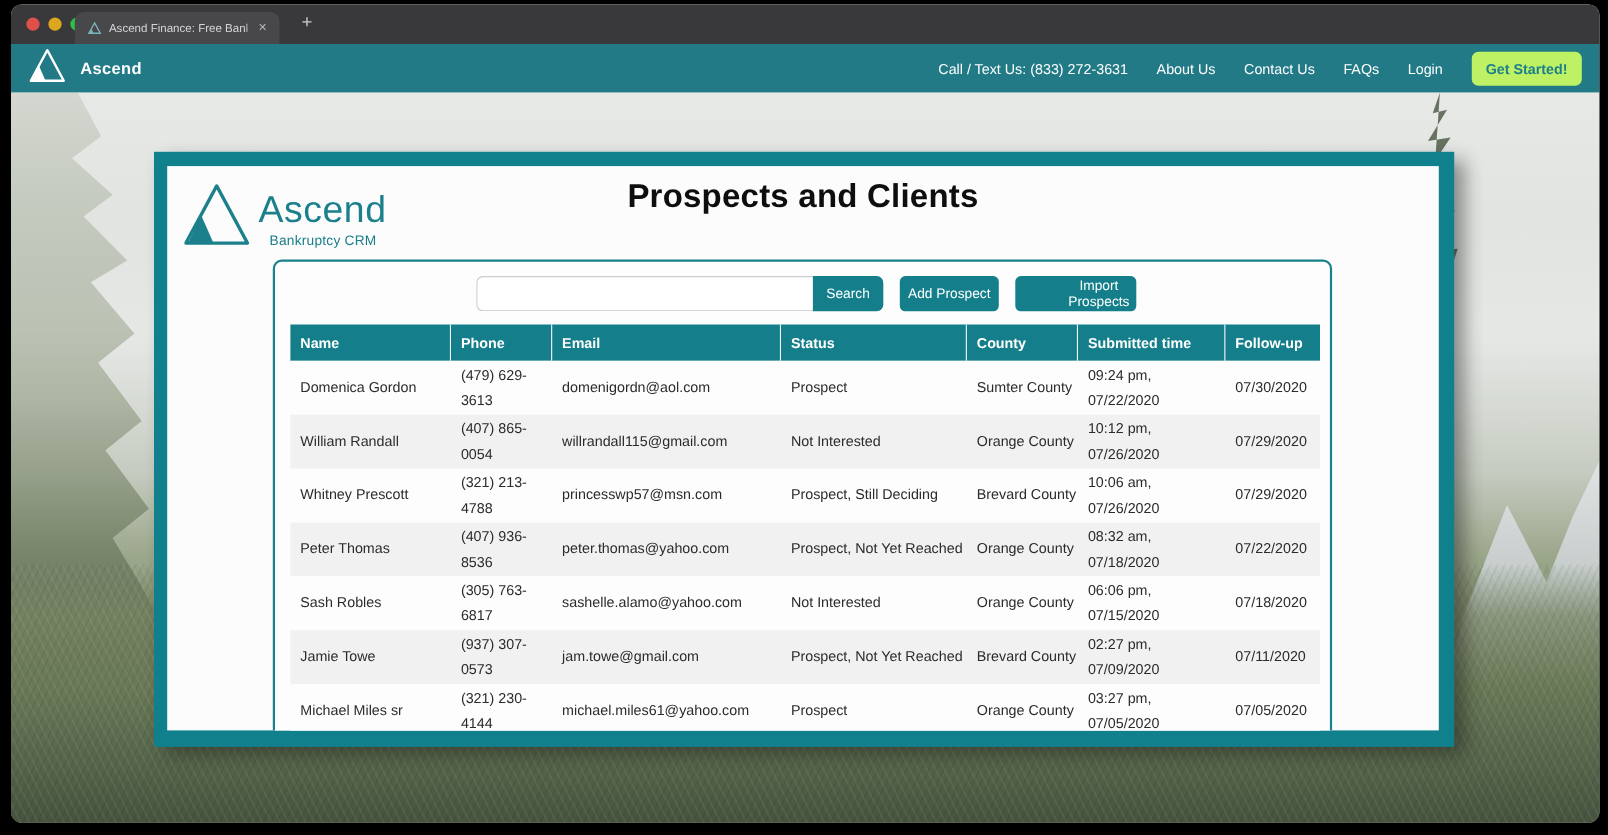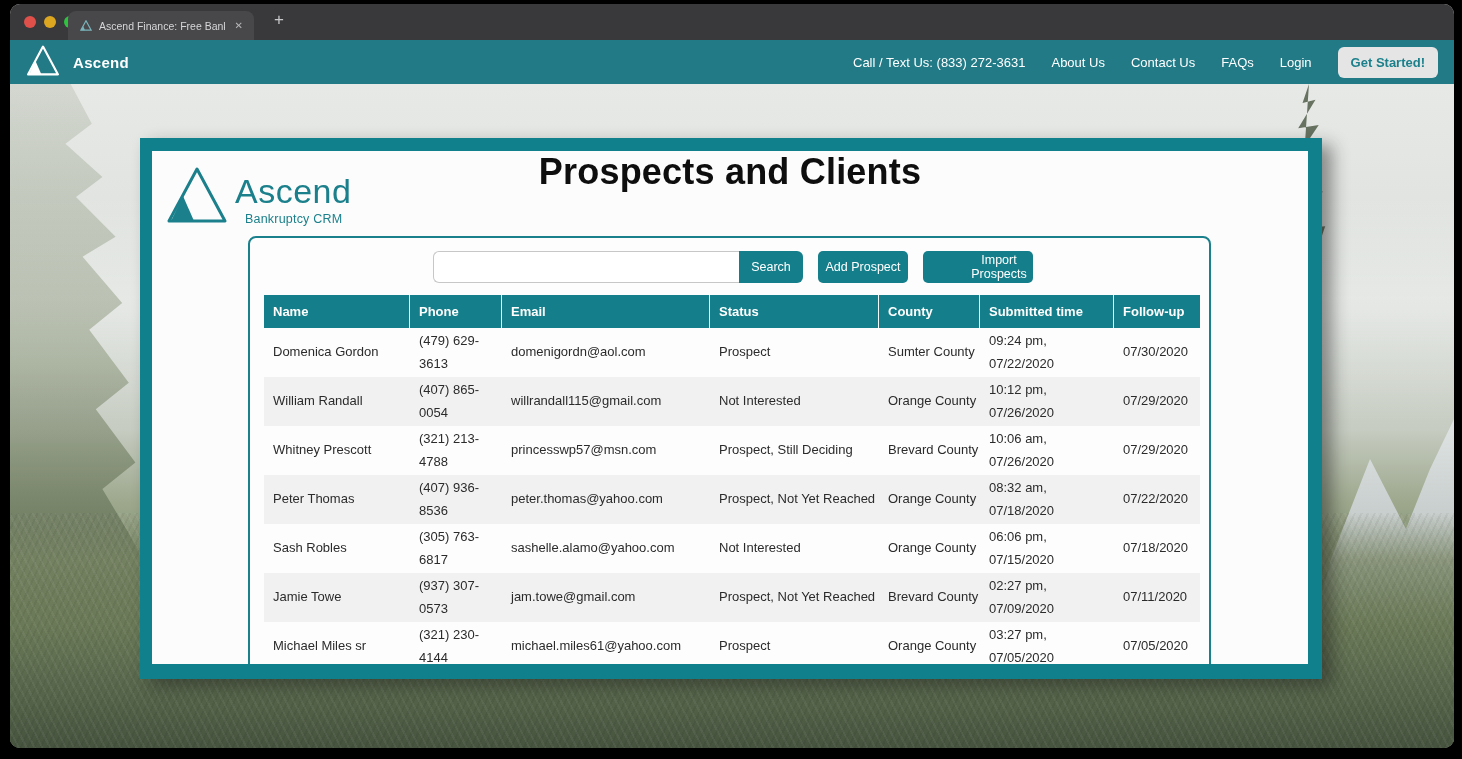--- a/index.html
+++ b/index.html
@@ -24,21 +24,21 @@
   .tab-close { font-size:10px; color:#b6b6b9; cursor:default; padding:1px 3px; }
   .newtab { position:absolute; left:256px; top:4px; font-size:17px; color:#c9c9cb; padding:2px 8px; }
 
   
   .navbar { position:relative; height:44px; background:#217a85; display:flex; align-items:center;
             padding:0 16px 0 16px; z-index:5; }
   .brand { display:flex; align-items:center; gap:13px; }
   .brand-name { color:#fff; font-size:15px; font-weight:bold; letter-spacing:.3px; }
   .nav-right { margin-left:auto; display:flex; align-items:center; gap:26px; }
   .nav-link { color:#fff; font-size:13px; text-decoration:none; white-space:nowrap; cursor:pointer; }
-  .cta { background:#e5e5e5; color:#1b808b; font-weight:bold; font-size:13px; border:none;
+  .cta { background:#bef264; color:#1b808b; font-weight:bold; font-size:13px; border:none;
          border-radius:6px; padding:8px 13px; cursor:pointer; font-family:inherit; }
 
   
   .scene { position:absolute; left:0; top:80px; right:0; bottom:0;
            background:linear-gradient(180deg,#e7e9e7 0%,#dbdfdb 34%,#c6ccc1 52%,#9da88d 63%,#7e8c6d 74%,#5f6e51 88%,#4c5a42 100%); }
   .tree-strip { position:absolute; left:0; top:0; width:132px; height:100%; opacity:.85;
      background:linear-gradient(180deg,rgba(139,150,124,.25) 0%,rgba(124,137,105,.55) 42%,rgba(96,109,83,.85) 72%,rgba(70,82,59,.95) 100%);
      clip-path:polygon(0 0,46% 0,62% 6%,42% 9%,70% 14%,50% 17%,80% 23%,55% 26%,85% 33%,60% 37%,90% 45%,65% 49%,95% 57%,70% 61%,100% 71%,100% 100%,0 100%); }
   .tall-tree { position:absolute; left:1272px; top:0; width:54px; height:158px; background:#47553f; opacity:.8;
      clip-path:polygon(50% 0,38% 12%,62% 10%,30% 28%,68% 26%,25% 48%,72% 46%,20% 70%,76% 68%,15% 92%,80% 90%,70% 100%,30% 100%); }
@@ -57,22 +57,22 @@
   .modal { position:absolute; left:130px; top:134px; width:1182px; height:541px;
            background:#10808d; padding:13px 14px 15px 12px; z-index:10;
            box-shadow:10px 7px 16px rgba(25,25,25,.45); }
   .modal-inner { position:relative; width:100%; height:100%; background:#fcfcfc; overflow:hidden; }
 
   .crm-logo { position:absolute; left:14px; top:15px; display:flex; align-items:flex-start; gap:7px; }
   .crm-logo-text { padding-top:8px; }
   .crm-logo-title { color:#1b808b; font-size:34px; font-weight:400; line-height:1; letter-spacing:.5px; }
   .crm-logo-sub { color:#1b808b; font-size:12.5px; margin-top:4px; margin-left:10px; letter-spacing:.2px; }
 
-  .modal-title { position:absolute; left:0; right:0; top:0; text-align:center;
-                 font-size:36px; font-weight:800; color:#0e0e0e; letter-spacing:.2px; }
+  .modal-title { position:absolute; left:0; right:0; top:11px; text-align:center;
+                 font-size:30px; font-weight:800; color:#0e0e0e; letter-spacing:.2px; }
 
   .panel { position:absolute; left:96px; top:85px; width:963px; height:446px;
            background:#fdfdfd; border:2px solid #1a808c; border-radius:8px; }
 
   .searchbar { position:absolute; left:0; top:0; width:100%; height:56px; }
   .search-input { position:absolute; left:183px; top:13px; width:306px; height:32px;
                   border:1.5px solid #c7c7c7; border-right:none; border-radius:6px 0 0 6px;
                   padding:0 10px; font-size:13px; font-family:inherit; outline:none; background:#fff; }
   .btn { background:#147f8b; color:#fff; border:none; border-radius:5px; font-size:12.5px;
          font-family:inherit; cursor:pointer; position:absolute; top:13px; height:32px; }

